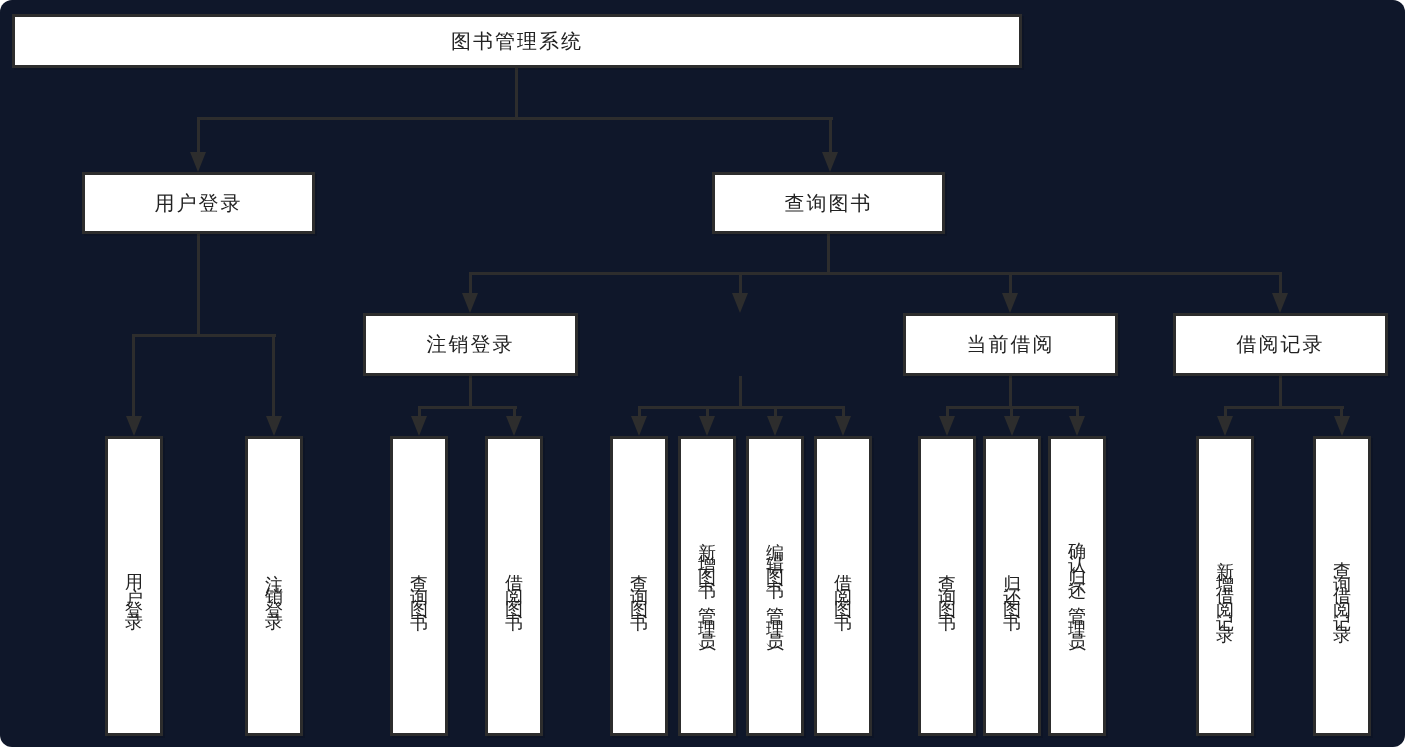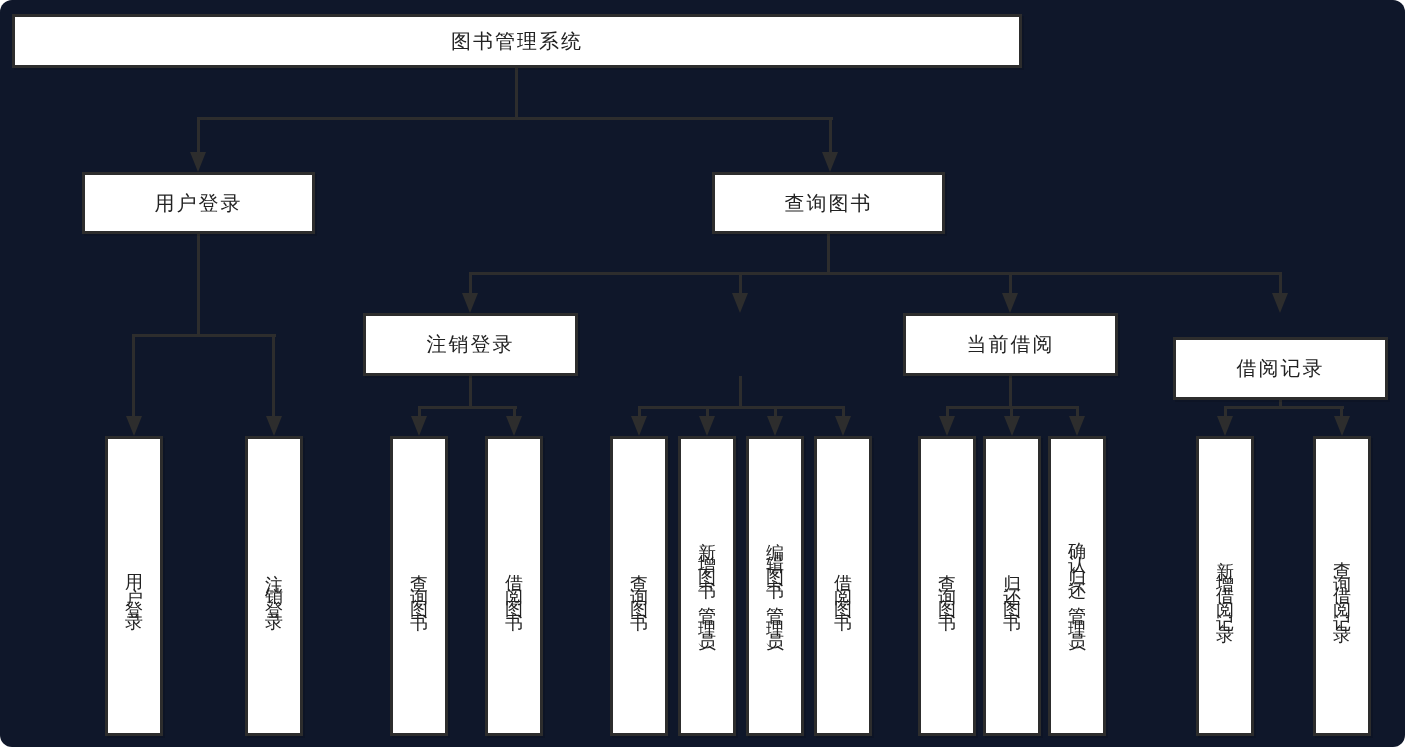--- a/index.html
+++ b/index.html
@@ -68,21 +68,21 @@
   <div class="box h" style="left:712px; top:172px; width:233px; height:62px;">
     <span>查询图书</span>
   </div>
 
   <div class="box h" style="left:363px; top:313px; width:215px; height:63px;">
     <span>注销登录</span>
   </div>
   <div class="box h" style="left:903px; top:313px; width:215px; height:63px;">
     <span>当前借阅</span>
   </div>
-  <div class="box h" style="left:1173px; top:313px; width:215px; height:63px;margin-top:24px;">
+  <div class="box h" style="left:1173px; top:313px; width:215px; height:63px;">
     <span>借阅记录</span>
   </div>
 
   <div class="box v" style="left:105px; top:436px; width:58px; height:300px;">
     <span class="vtext">用户登录</span>
   </div>
   <div class="box v" style="left:245px; top:436px; width:58px; height:300px;">
     <span class="vtext">注销登录</span>
   </div>
 

